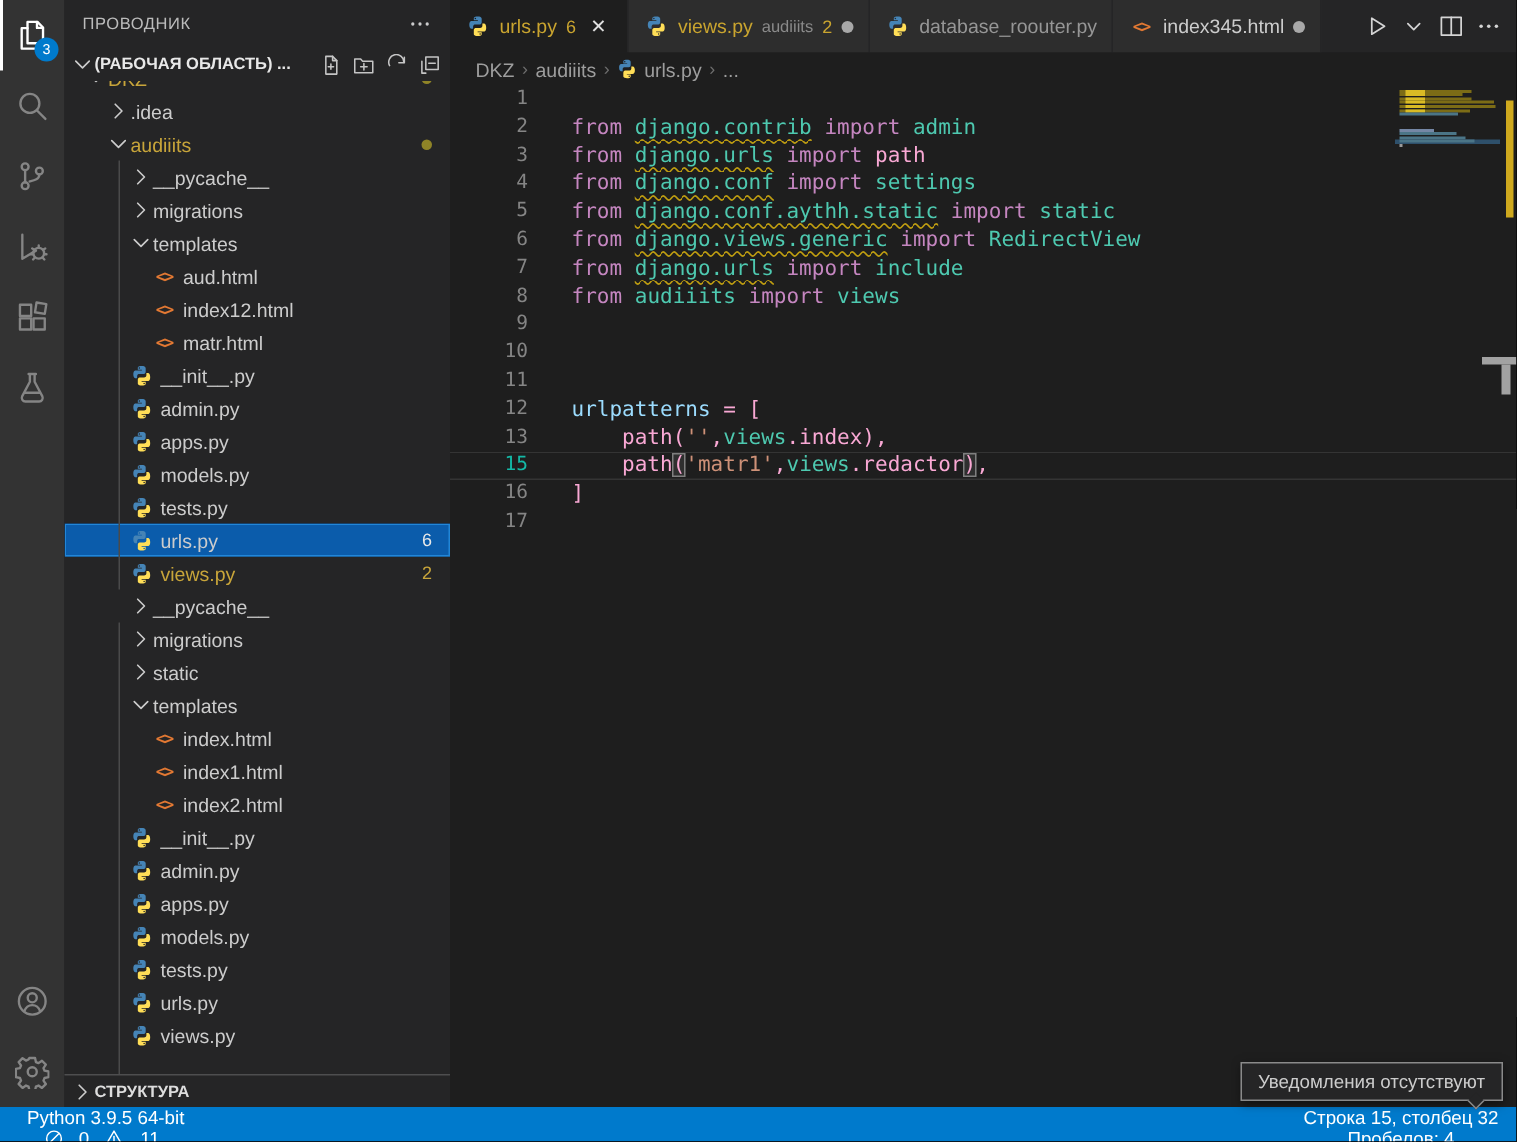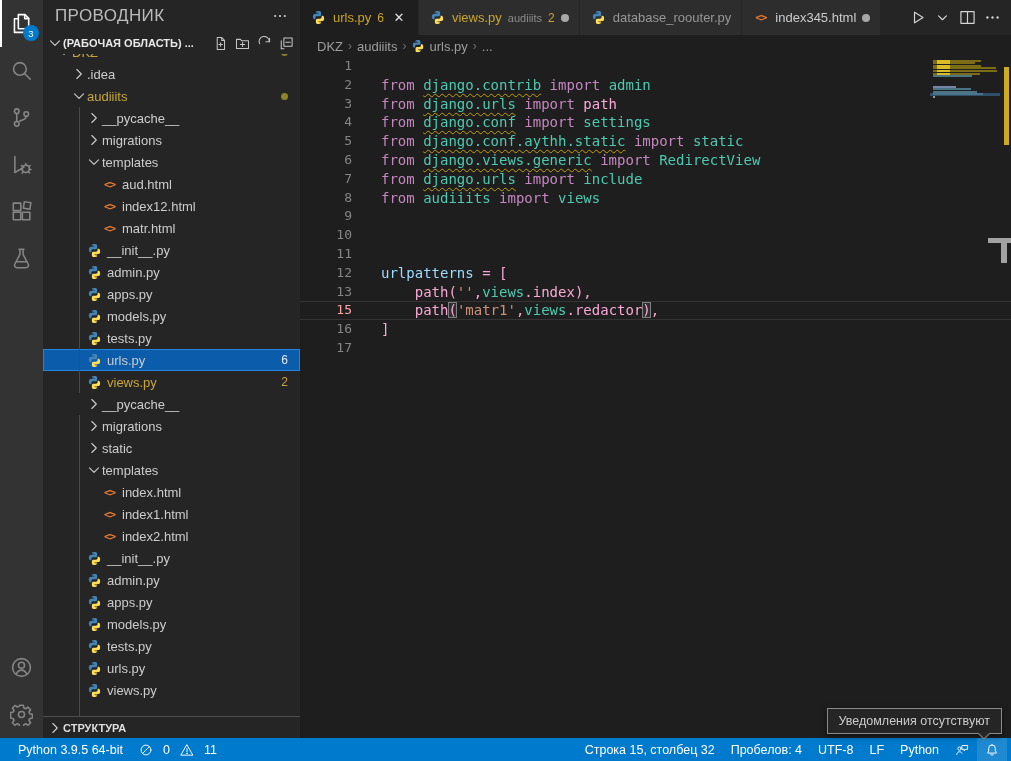--- a/index.html
+++ b/index.html
@@ -18,21 +18,21 @@
     color:#858585; position:relative; cursor:pointer; }
   .ab-item.active { color:#ffffff; box-shadow:inset 2px 0 0 #ffffff; }
   .ab-item svg { width:23px; height:23px; }
   .ab-badge { position:absolute; right:4px; bottom:6px; min-width:16px; height:16px; border-radius:9px;
     background:#007acc; color:#fff; font-size:9.5px; display:flex; align-items:center; justify-content:center; padding:0 3px;}
 
   
   .sidebar { position:absolute; left:43px; top:0; width:257px; height:738px; background:#252526;
     display:flex; flex-direction:column; }
   .sb-header { height:32px; display:flex; align-items:center; padding:0 12px; flex:none;}
-  .sb-title { font-size:17px; color:#bbbbbb; letter-spacing:0.4px; flex:1; }
+  .sb-title { font-size:11px; color:#bbbbbb; letter-spacing:0.4px; flex:1; }
   .sb-more { color:#cccccc; cursor:pointer; } .sb-more svg{width:16px;height:16px;}
   .ws-header { height:22px; display:flex; align-items:center; padding:0 6px 0 4px; flex:none; cursor:pointer;}
   .ws-label { font-size:11px; font-weight:bold; color:#e8e8e8; white-space:nowrap; overflow:hidden; }
   .ws-actions { margin-left:auto; display:flex; gap:7px; color:#c5c5c5; }
   .ws-actions span { cursor:pointer; } .ws-actions svg{ width:15px; height:15px; }
   .chev { width:16px; height:16px; flex:none; color:#cccccc; }
   .chev svg { width:16px; height:16px; }
   .chev.down svg { transform:rotate(90deg); }
 
   .tree-viewport { flex:1; overflow:hidden; position:relative; }
@@ -75,41 +75,41 @@
   .bc-sep { color:#6e6e6e; font-size:12px; }
   .bc-item { cursor:pointer; display:flex; align-items:center; gap:4px;}
   .bc-item svg { width:14px; height:14px; }
 
   .code-area { position:absolute; left:0; top:57px; right:0; bottom:0; overflow:hidden; cursor:text;}
   .crow { display:flex; height:18.8px; line-height:18.8px;
     font-family:"DejaVu Sans Mono",monospace; font-size:14px; white-space:pre; }
   .lnum { width:52px; text-align:right; color:#858585; flex:none; font-size:13px; }
   .ltext { margin-left:29px; }
   .crow.cur { box-shadow:inset 0 1px 0 #343434, inset 0 -1px 0 #343434; }
-  .crow.cur .lnum { color:#fca5a5; }
+  .crow.cur .lnum { color:#14b8a6; }
   .tok-k { color:#c586c0; } .tok-m { color:#4ec9b0; } .tok-s { color:#ce9178; }
   .tok-v { color:#9cdcfe; } .tok-p { color:#f9a8d4; }
   .squiggle { text-decoration:underline; text-decoration-style:wavy; text-decoration-color:#c09e10;
     text-decoration-thickness:1px; text-underline-offset:3px; }
   .bracket-box { outline:1px solid #7f7f7f; outline-offset:-1px; background:rgba(128,128,128,0.18); }
 
   .minimap { position:absolute; left:630px; top:57px; width:70px; height:130px; cursor:pointer;}
   .mm-row { position:absolute; height:2px; }
   .mm-cur { position:absolute; left:0; width:70px; height:3px; background:#2e506b; }
   .mm-bright { position:absolute; left:4px; top:0; width:13px; height:100%; background:#d9bb25; }
   .overview-ruler { position:absolute; right:0; top:35px; width:11px; bottom:0; }
   .ruler-warning { position:absolute; left:4px; top:32px; width:5px; height:78px; background:#cfa91e; }
   .mouse-cursor { position:absolute; left:688px; top:238px; width:23px; height:26px; }
   .mc-h { position:absolute; left:0; top:0; width:23px; height:5px; background:#a2a2a2; }
   .mc-v { position:absolute; left:13px; top:5px; width:6px; height:20px; background:#a2a2a2; }
 
   
   .status-bar { position:absolute; left:0; bottom:0; width:1011px; height:23px; background:#007acc;
     color:#ffffff; display:flex; justify-content:space-between; font-size:12.5px; }
-  .sbar-left, .sbar-right { display:flex; align-items:center; }
+  .sbar-left, .sbar-right { display:flex; align-items:center;flex-direction:column; }
   .sbar-left { padding-left:10px; } .sbar-right { padding-right:4px; }
   .status-item { padding:0 8px; height:23px; display:flex; align-items:center; gap:4px; cursor:pointer; white-space:nowrap;}
   .status-item svg { width:14px; height:14px; }
   .status-item.highlight { background:#1f8ad2; }
   .problems span { margin-right:6px; }
 
   
   .notif-tooltip { position:absolute; right:9px; bottom:27px; background:#252526;
     border:1px solid #8a8a8a; color:#cccccc; font-size:12.5px; padding:5px 11px; white-space:nowrap;
     box-shadow:0 2px 6px rgba(0,0,0,0.5); z-index:9; }

